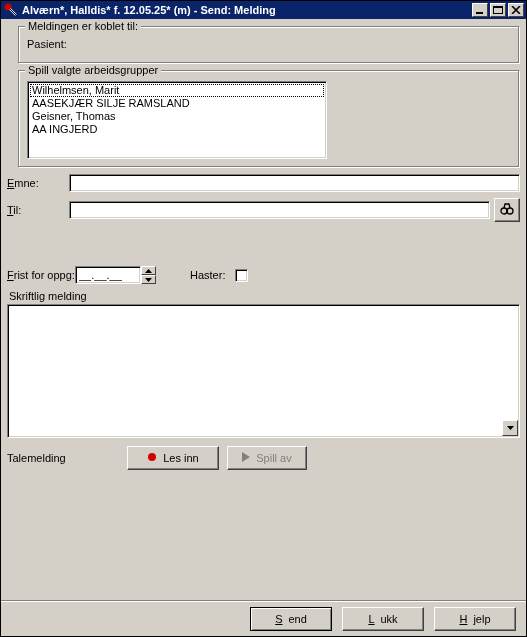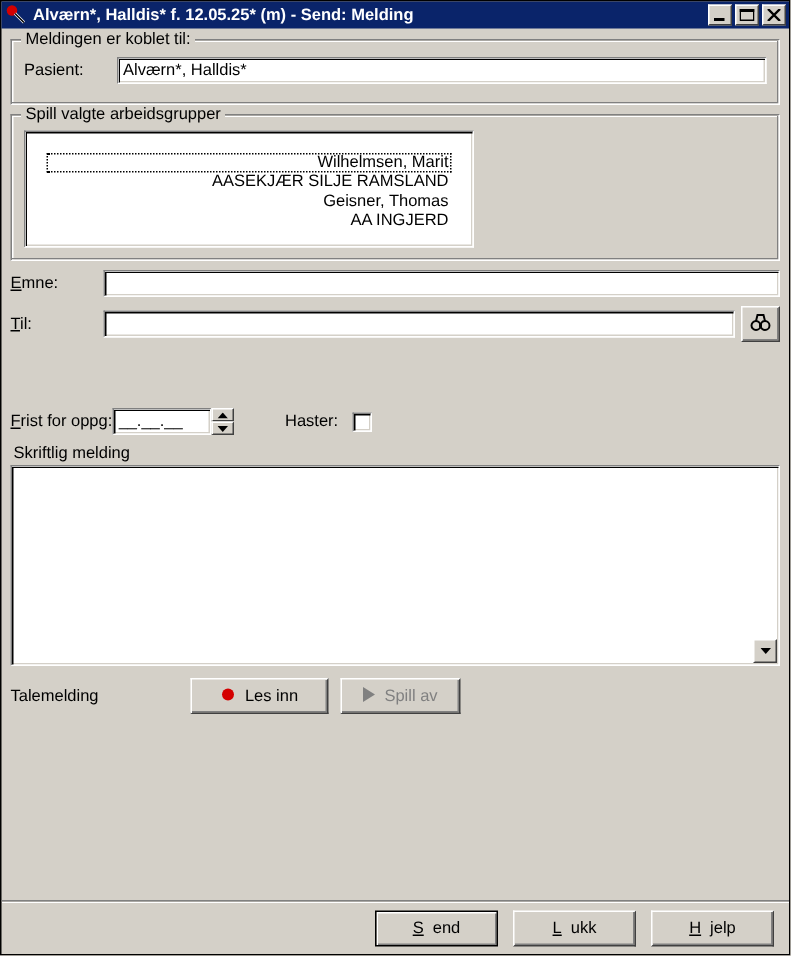--- a/index.html
+++ b/index.html
@@ -61,21 +61,21 @@
     padding: 2px 6px 6px 6px;
     box-sizing: border-box;
   }
 
   
   .groupbox {
     border: 1px solid #808080;
     border-right-color: #fff;
     border-bottom-color: #fff;
     box-shadow: inset -1px -1px 0 #808080, inset 1px 1px 0 #fff;
-    margin: 4px 0 6px 0;
+    margin: 4px 0 6px 11px;
     padding: 8px 8px 8px 8px;
     position: relative;
   }
   .groupbox .legend {
     position: absolute;
     top: -7px;
     left: 6px;
     background: #d4d0c8;
     padding: 0 3px;
     font-size: 11px;
@@ -105,25 +105,24 @@
   .tf-wide { flex: 1; }
 
   .listbox {
     background: #fff;
     border: 1px solid #808080;
     border-right-color: #fff;
     border-bottom-color: #fff;
     box-shadow: inset 1px 1px 0 #000, inset -1px -1px 0 #d4d0c8;
     box-sizing: border-box;
     font: inherit;
-    padding: 14px;
+    padding: 2px;
     height: 78px;
     width: 300px;
     overflow: hidden;
-    text-align: right;
   }
   .listbox .list-item {
     padding: 0 2px;
     line-height: 13px;
     white-space: nowrap;
   }
   .listbox .list-item.focused {
     outline: 1px dotted #000;
     outline-offset: -1px;
   }
@@ -273,21 +272,20 @@
         </svg>
     </span>
   </div>
 
   <div class="client">
 
     <div class="groupbox" style="padding-bottom:10px;">
       <span class="legend">Meldingen er koblet til:</span>
       <div class="field-row">
         <span class="label">Pasient:</span>
-        <input class="tf-sunken tf-wide" type="text" readonly="" value="Alværn*, Halldis*" style="">
       </div>
     </div>
 
     <div class="groupbox" style="padding:10px 8px 8px 8px;">
       <span class="legend">Spill valgte arbeidsgrupper</span>
       <div class="listbox">
         <div class="list-item focused">Wilhelmsen, Marit</div>
         <div class="list-item">AASEKJÆR SILJE RAMSLAND</div>
         <div class="list-item">Geisner, Thomas</div>
         <div class="list-item">AA INGJERD</div>

